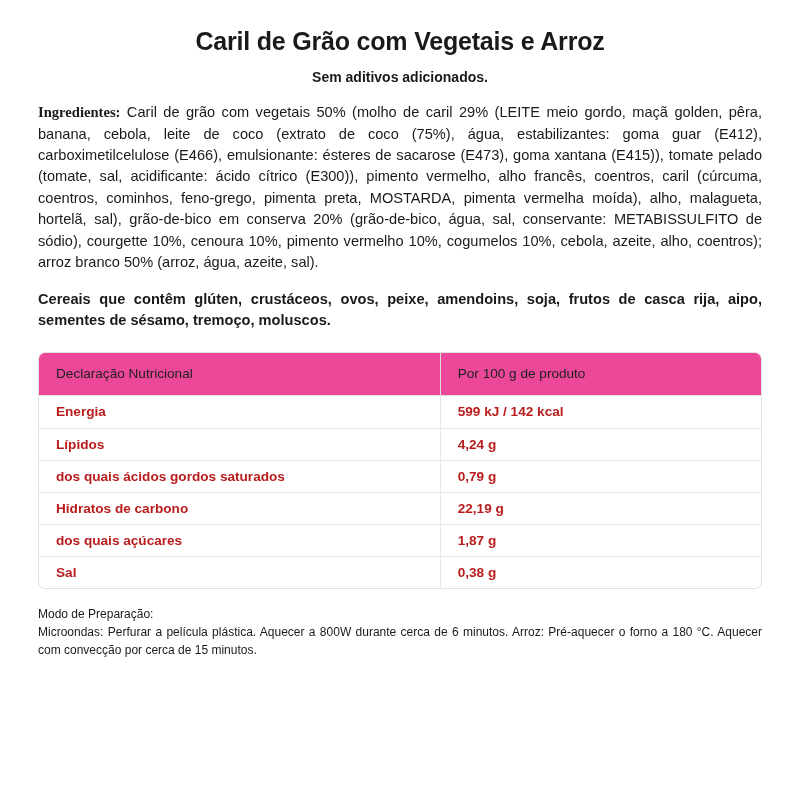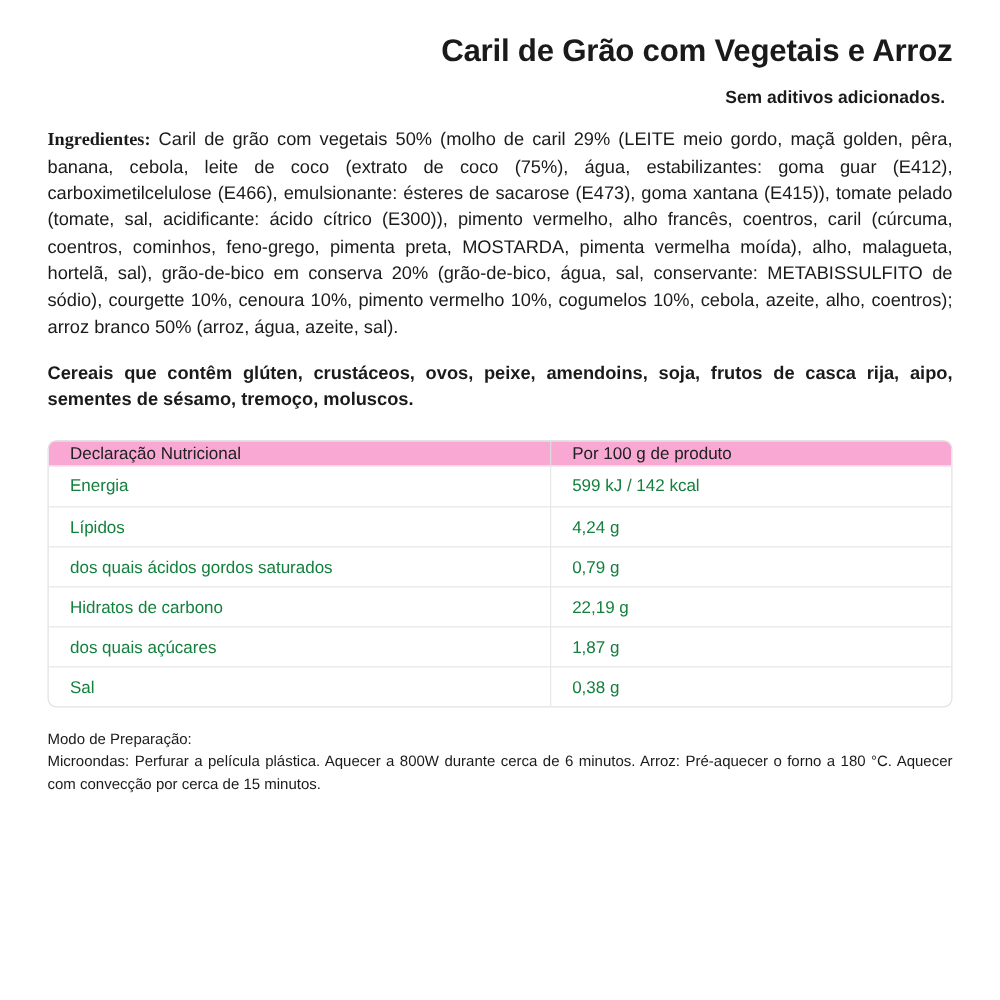--- a/index.html
+++ b/index.html
@@ -20,21 +20,21 @@
     width: 800px;
     height: 800px;
     box-sizing: border-box;
     padding: 0;
     position: relative;
   }
 
   
   .header {
     padding: 26px 38px 0 38px;
-    text-align: right;
+    text-align: center;
   }
   .product-title {
     font-size: 25px;
     font-weight: bold;
     line-height: 1.25;
     margin: 0 0 11px 0;
     letter-spacing: -0.2px;
   }
   .claims {
     font-size: 14px;
@@ -78,28 +78,28 @@
     font-size: 13.6px;
     table-layout: fixed;
   }
   table.nutrition th,
   table.nutrition td {
     text-align: left;
     vertical-align: middle;
     padding: 0 0 0 17px;
     height: 32px;
     box-sizing: border-box;
-    font-weight: normal;
-    color: #15803d;
+    font-weight: bold;
+    color: #b91c1c;
   }
   table.nutrition thead th {
-    background: #f9a8d4;
+    background: #ec4899;
     font-weight: normal;
     color: #212121;
-    height: 20px;
+    height: 43px;
     border-bottom: 1px solid #e2e2e2;
   }
   table.nutrition tbody td {
     border-top: 1px solid #e8e8e8;
   }
   table.nutrition tbody tr:first-child td {
     border-top: none;
   }
   .col-label { width: 55.5%; }
   .col-value { width: 44.5%; border-left: 1px solid #e8e8e8; }

